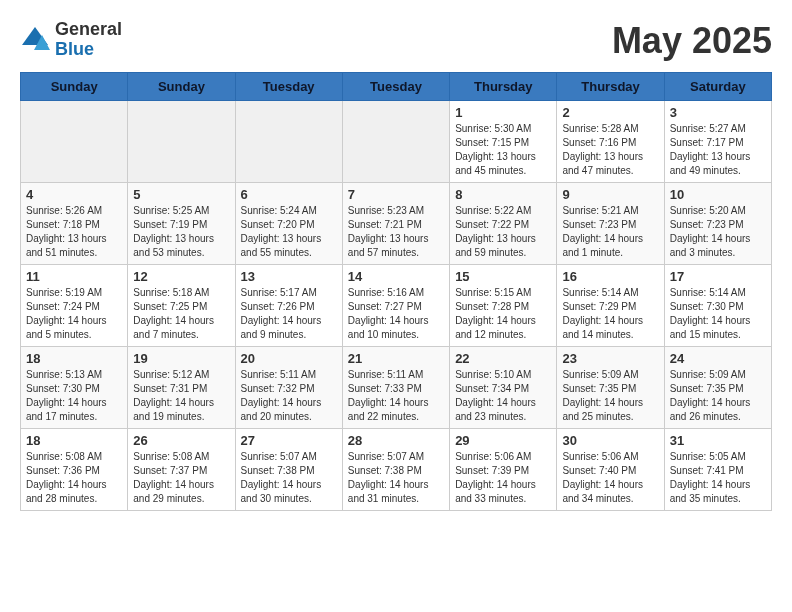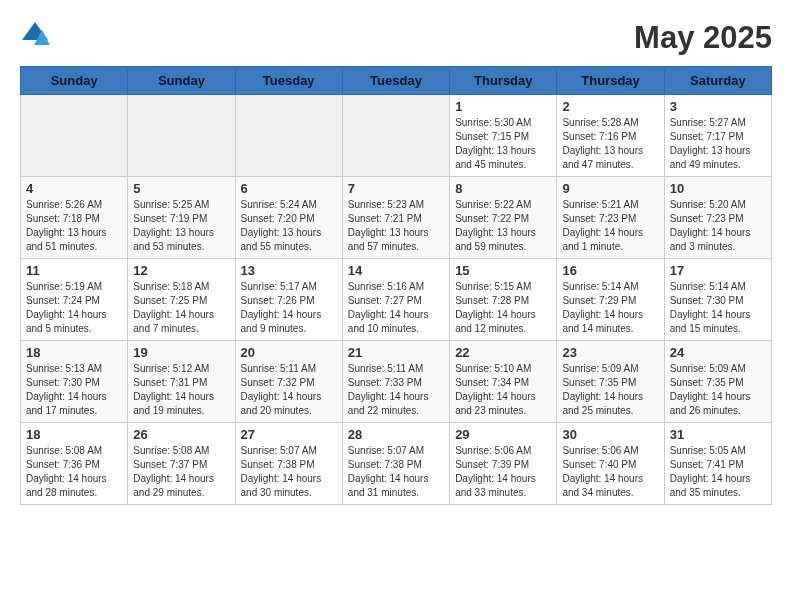--- a/index.html
+++ b/index.html
@@ -37,21 +37,21 @@
     }
     .logo-icon {
       width: 30px;
       height: 30px;
       margin-right: 5px;
     }
     .title-section {
       text-align: right;
     }
     .month-title {
-      font-size: 31px;
+      font-size: 36px;
       font-weight: bold;
       color: #333;
     }
     .location {
       font-size: 16px;
       color: #555;
     }
     .calendar {
       width: 100%;
       border-collapse: collapse;
@@ -101,20 +101,24 @@
   </style>
 </head>
 <body>
 
 <div class="header">
   <div class="logo">
     <svg class="logo-icon" viewBox="0 0 30 30">
       <polygon points="15,2 28,20 2,20" fill="#1a6faf"></polygon>
       <polygon points="22,10 30,25 14,25" fill="#3a9fd5"></polygon>
     </svg>
+    <div class="logo-text">
+      <span class="logo-general">General</span>
+      <span class="logo-blue">Blue</span>
+    </div>
   </div>
   <div class="title-section">
     <div class="month-title">May 2025</div>
   </div>
 </div>
 
 <table class="calendar">
   <thead>
     <tr>
     <th>Sunday</th>

